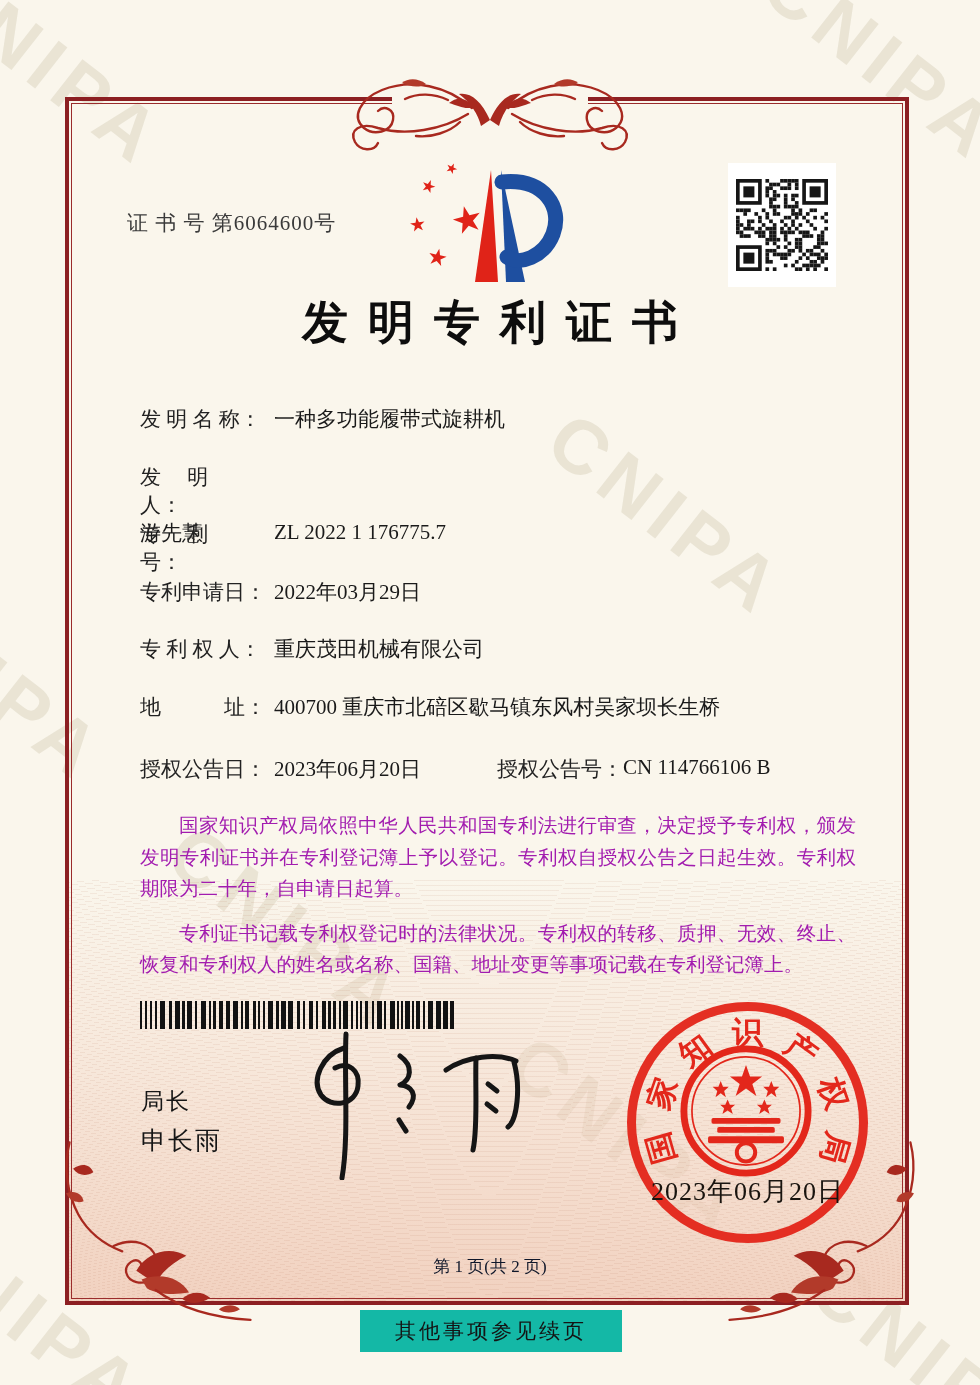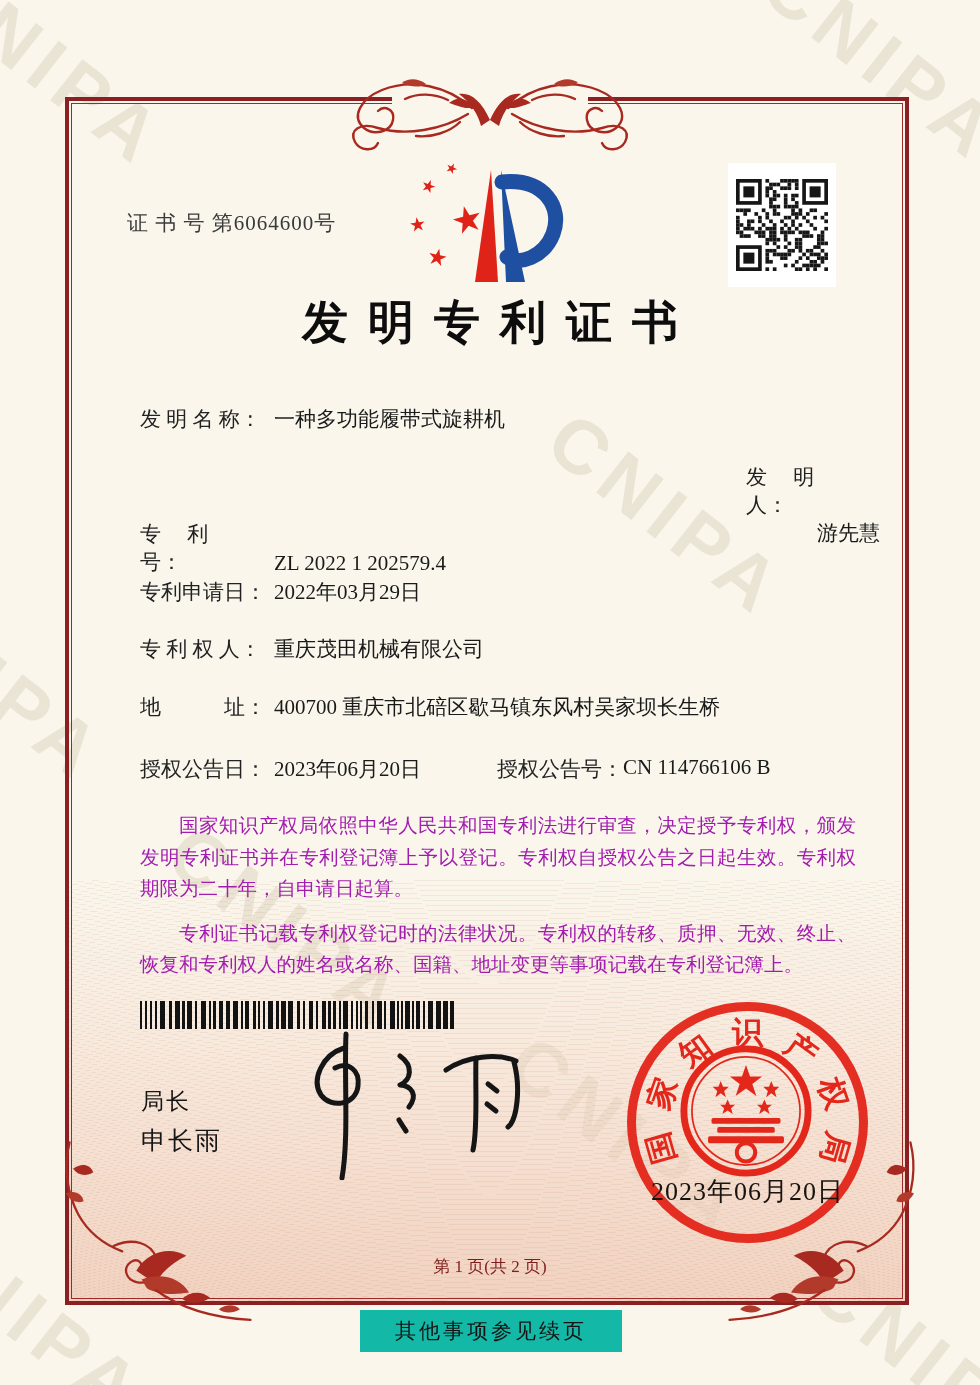--- a/index.html
+++ b/index.html
@@ -49,21 +49,21 @@
   .st1{left:46px; top:42px; font-size:36px; transform:rotate(-14deg);}
   .st2{left:16px; top:18px; font-size:17px; transform:rotate(20deg);}
   .st3{left:4px;  top:55px; font-size:19px; transform:rotate(-8deg);}
   .st4{left:22px; top:86px; font-size:23px; transform:rotate(12deg);}
   .st5{left:40px; top:2px;  font-size:14px; transform:rotate(25deg);}
   .qr-box { position:absolute; z-index:7; left:728px; top:163px; width:108px; height:124px; background:#ffffff;
             display:flex; align-items:center; justify-content:center; }
   .title { position:absolute; z-index:7; left:0; top:292px; width:100%; text-align:center;
            font-size:46px; font-weight:700; letter-spacing:20px; text-indent:20px; color:#0d0d0d; }
   
-  .field-row { position:absolute; z-index:7; left:140px; width:740px; display:flex; font-size:21px;align-items:flex-end; }
+  .field-row { position:absolute; z-index:7; left:140px; width:740px; display:flex; font-size:21px; }
   .field-label { width:134px; flex:0 0 auto; color:#222; }
   .field-value { color:#1a1a1a; }
   .fr0{top:405px;} .fr1{top:463px;flex-direction:column;} .fr2{top:520px;} .fr3{top:578px;}
   .fr4{top:635px;} .fr5{top:693px;} .fr6{top:755px;}
   .grant-pair { display:flex; margin-left:76px; }
   
   .body-text { position:absolute; z-index:7; left:140px; top:810px; width:716px;
                font-size:19.5px; line-height:1.62; text-align:justify; color:#a21caf; }
   .body-text p { text-indent:2em; }
   .body-text p + p { margin-top:13px; }
@@ -77,21 +77,21 @@
   
   .seal { position:absolute; z-index:8; left:625px; top:1000px; width:245px; height:245px; }
   .seal-ring { position:absolute; inset:2px; border:9px solid #e3271b; border-radius:50%; opacity:0.96; }
   .seal-char { position:absolute; left:50%; top:50%; width:34px; height:34px; margin:-17px 0 0 -17px;
                text-align:center; font-size:31px; font-weight:700; color:#e3271b; line-height:34px;
                font-family:"Liberation Serif","DejaVu Serif",serif; }
   .seal-emblem { position:absolute; left:52px; top:42px; }
   .seal-date { position:absolute; left:0; top:174px; width:100%; text-align:center;
                font-size:26px; color:#19140f; letter-spacing:1px; }
   
-  .page-num { position:absolute; z-index:7; left:0; top:1255px; width:100%; text-align:center; font-size:17px; color:#7f1d1d; }
+  .page-num { position:absolute; z-index:7; left:0; top:1255px; width:100%; text-align:center; font-size:17px; color:#0f172a; }
   .cont-box { position:absolute; z-index:7; left:360px; top:1310px; width:262px; height:42px; background:#14b8a6;
               display:flex; align-items:center; justify-content:center; font-size:21px; letter-spacing:3px; color:#141414; }
 </style>
 </head>
 <body>
 
 <div class="page">
 
   <div class="wm wm1">CNIPA</div>
   <div class="wm wm2">CNIPA</div>
@@ -376,21 +376,21 @@
   <div class="field-row fr0">
     <span class="field-label">发 明 名 称：</span>
     <span class="field-value">一种多功能履带式旋耕机</span>
   </div>
   <div class="field-row fr1">
     <span class="field-label">发　 明　 人：</span>
     <span class="field-value">游先慧</span>
   </div>
   <div class="field-row fr2">
     <span class="field-label">专　 利　 号：</span>
-    <span class="field-value">ZL 2022 1 202579.4</span>
+    <span class="field-value">ZL 2022 1 176775.7</span>
   </div>
   <div class="field-row fr3">
     <span class="field-label">专利申请日：</span>
     <span class="field-value">2022年03月29日</span>
   </div>
   <div class="field-row fr4">
     <span class="field-label">专 利 权 人：</span>
     <span class="field-value">重庆茂田机械有限公司</span>
   </div>
   <div class="field-row fr5">

